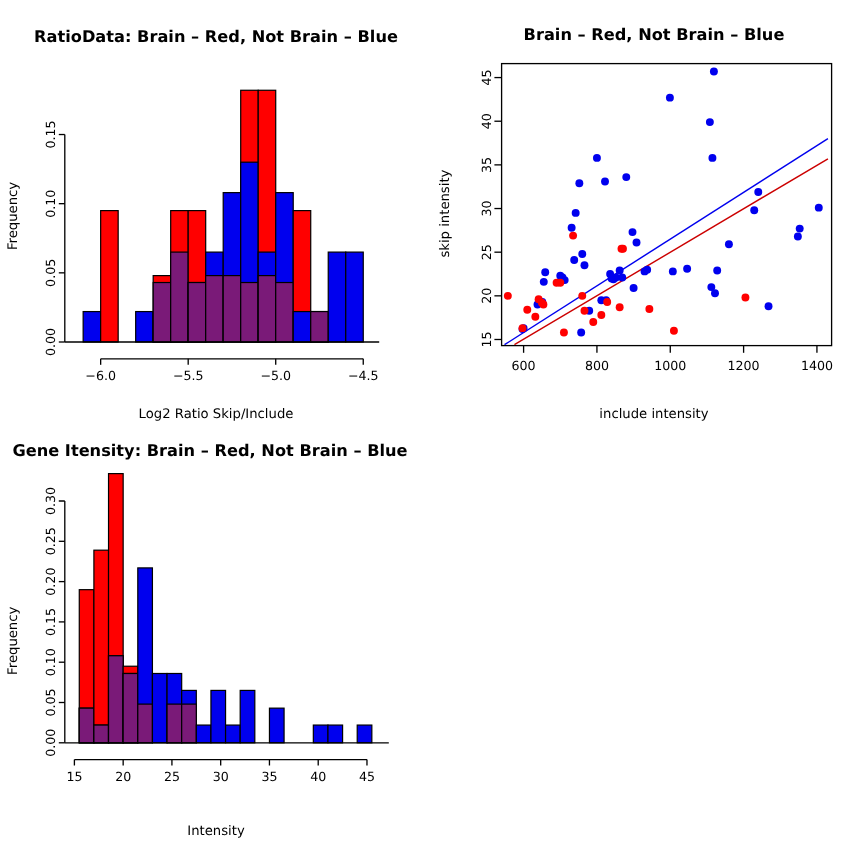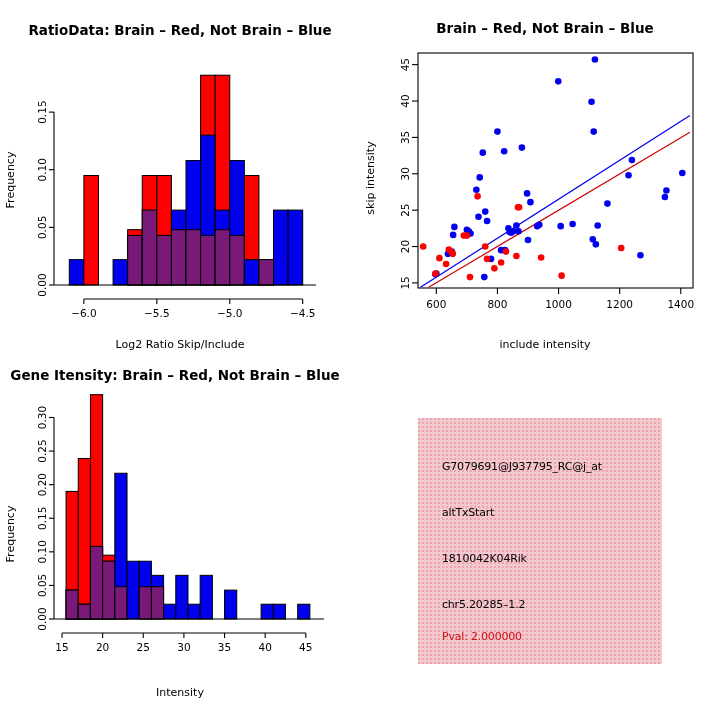--- a/index.html
+++ b/index.html
@@ -343,23 +343,14 @@
           <text x="265.17460317460313" y="307" class="tick-label">40</text>
           <path d="M 305.8095238095238 289 L 305.8095238095238 294" class="tick-mark"></path>
           <text x="305.8095238095238" y="307" class="tick-label">45</text>
           <path d="M 54 275 L 324 275" class="axis-line"></path>
         </g>
       <text class="axis-title" x="180" y="352">Intensity</text>
       <text class="axis-title" x="14" y="190" transform="rotate(-90 14 190)">Frequency</text>
     </svg>
   </div>
 
-  <div class="panel" id="panel-gene-info">
-    <div class="info-card">
-      <div class="info-line" style="top:42px;">G7079691@J937795_RC@j_at</div>
-      <div class="info-line" style="top:88px;">altTxStart</div>
-      <div class="info-line" style="top:134px;">1810042K04Rik</div>
-      <div class="info-line" style="top:180px;">chr5.20285–1.2</div>
-      <div class="info-line pval" style="top:212px;">Pval: 2.000000</div>
-    </div>
-  </div>
 
 </div>
 
 </body></html>

